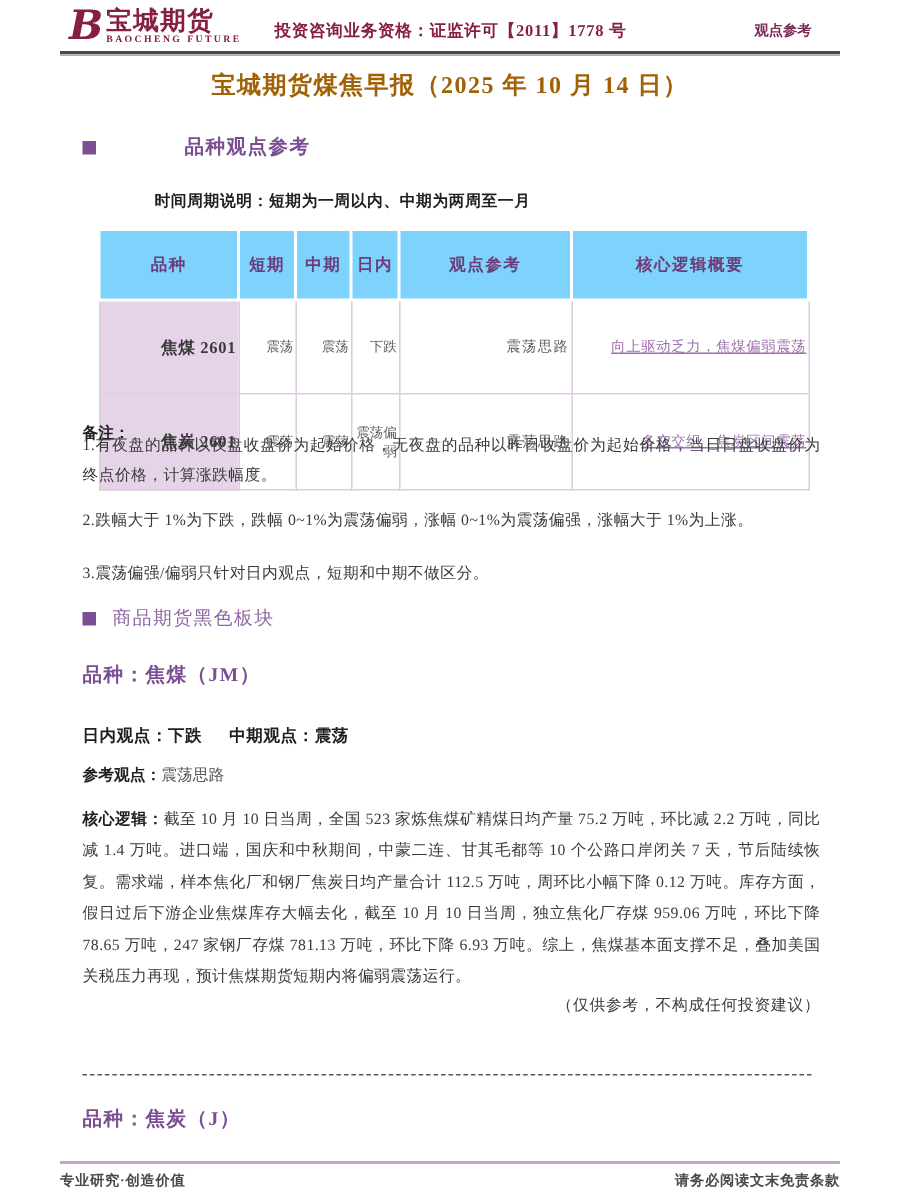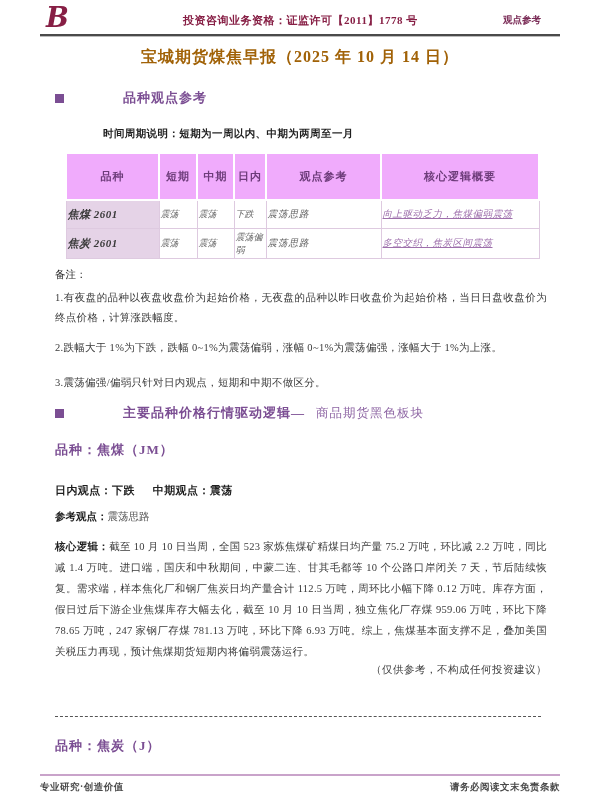--- a/index.html
+++ b/index.html
@@ -33,37 +33,37 @@
   .sec2{top:404px;left:55px;}
   .sq{width:9px;height:9px;background:#7B4E93;flex:0 0 auto;}
   .sec-head .t{font-size:13px;font-weight:bold;color:#7B4E93;letter-spacing:1px;margin-left:48px;}
   .sec-head .t-light{font-size:12.5px;font-weight:normal;color:#8E66A4;letter-spacing:1px;}
 
   .period-note{top:127px;left:55px;font-size:10.5px;font-weight:bold;color:#1f1f1f;letter-spacing:.4px;padding-left:48px;}
 
   
   table.views{top:152px;left:65px;border-collapse:collapse;table-layout:fixed;width:473px;}
   table.views th{
-    background:#f0abfc;color:#6D3C7A;font-size:11px;font-weight:bold;
+    background:#7dd3fc;color:#6D3C7A;font-size:11px;font-weight:bold;
     border:2px solid #ffffff;height:43px;letter-spacing:1px;
   }
   table.views td{
-    background:#ffffff;border:1px solid #DECAE0;text-align:left;
-    font-size:9px;color:#5E5E5E;padding:0 1px;font-style:italic;
+    background:#ffffff;border:1px solid #DECAE0;text-align:right;
+    font-size:9px;color:#5E5E5E;padding:17px 1px;
   }
   table.views td.variety{
     background:#E5D3E7;font-size:11px;font-weight:bold;color:#3a3a3a;letter-spacing:.5px;
   }
   table.views tr.r1 td{height:27px;}
   table.views tr.r2 td{height:29px;}
   table.views td.view{font-size:9.5px;letter-spacing:1px;}
   table.views td.sum a{color:#9E6FAC;font-size:9.5px;text-decoration:underline;letter-spacing:.5px;cursor:pointer;}
 
   
-  .notes-label{top:268px;left:55px;font-size:10.5px;font-weight:normal;color:#1f1f1f;}
+  .notes-label{top:282px;left:55px;font-size:10.5px;font-weight:bold;color:#1f1f1f;}
   .note{left:55px;width:492px;font-size:10.5px;color:#3a3a3a;line-height:20px;text-align:justify;letter-spacing:.3px;}
   .note1{top:288px;}
   .note2{top:338px;}
   .note3{top:373px;}
 
   
   .variety-title{font-size:13px;font-weight:bold;color:#7B4E93;letter-spacing:1px;}
   .vt-jm{top:441px;left:55px;}
   .vt-j{top:737px;left:55px;}
   .viewline{top:483px;left:55px;font-size:11px;font-weight:bold;color:#1f1f1f;letter-spacing:.4px;}
@@ -82,20 +82,24 @@
   .footer{top:781px;left:40px;width:520px;display:flex;justify-content:space-between;align-items:center;
     font-size:9.5px;font-weight:bold;color:#4a4a4a;letter-spacing:.5px;}
   .footer .pg{position:absolute;left:0;right:0;text-align:center;font-weight:normal;color:#333;}
   .footer .fl,.footer .fr{position:relative;z-index:1;background:#fff;}
 </style>
 </head>
 <body>
 
 <div class="abs logo-wrap">
   <span class="logo-b">B</span>
+  <span class="logo-txt">
+    <span class="logo-cn">宝城期货</span>
+    <span class="logo-en">BAOCHENG FUTURE</span>
+  </span>
 </div>
 <div class="abs qualification">投资咨询业务资格：证监许可【2011】1778 号</div>
 <div class="abs corner-label">观点参考</div>
 <div class="abs header-rule"></div>
 
 <div class="abs report-title">宝城期货煤焦早报（2025 年 10 月 14 日）</div>
 
 <div class="abs sec-head sec1">
   <span class="sq"></span>
   <span class="t">品种观点参考</span>
@@ -140,21 +144,20 @@
 </tbody>
   </table>
 
 <div class="abs notes-label">备注：</div>
 <div class="abs note note1">1.有夜盘的品种以夜盘收盘价为起始价格，无夜盘的品种以昨日收盘价为起始价格，当日日盘收盘价为终点价格，计算涨跌幅度。</div>
 <div class="abs note note2">2.跌幅大于 1%为下跌，跌幅 0~1%为震荡偏弱，涨幅 0~1%为震荡偏强，涨幅大于 1%为上涨。</div>
 <div class="abs note note3">3.震荡偏强/偏弱只针对日内观点，短期和中期不做区分。</div>
 
 <div class="abs sec-head sec2">
   <span class="sq"></span>
-  <span class="t">主要品种价格行情驱动逻辑—</span>
     <span class="t-light">商品期货黑色板块</span>
 </div>
 
 <div class="abs variety-title vt-jm">品种：焦煤（JM）</div>
 
 <div class="abs viewline">
   <span>日内观点：</span><span>下跌</span><span class="gap"></span><span>中期观点：</span><span>震荡</span>
 </div>
 
 <div class="abs refline">

